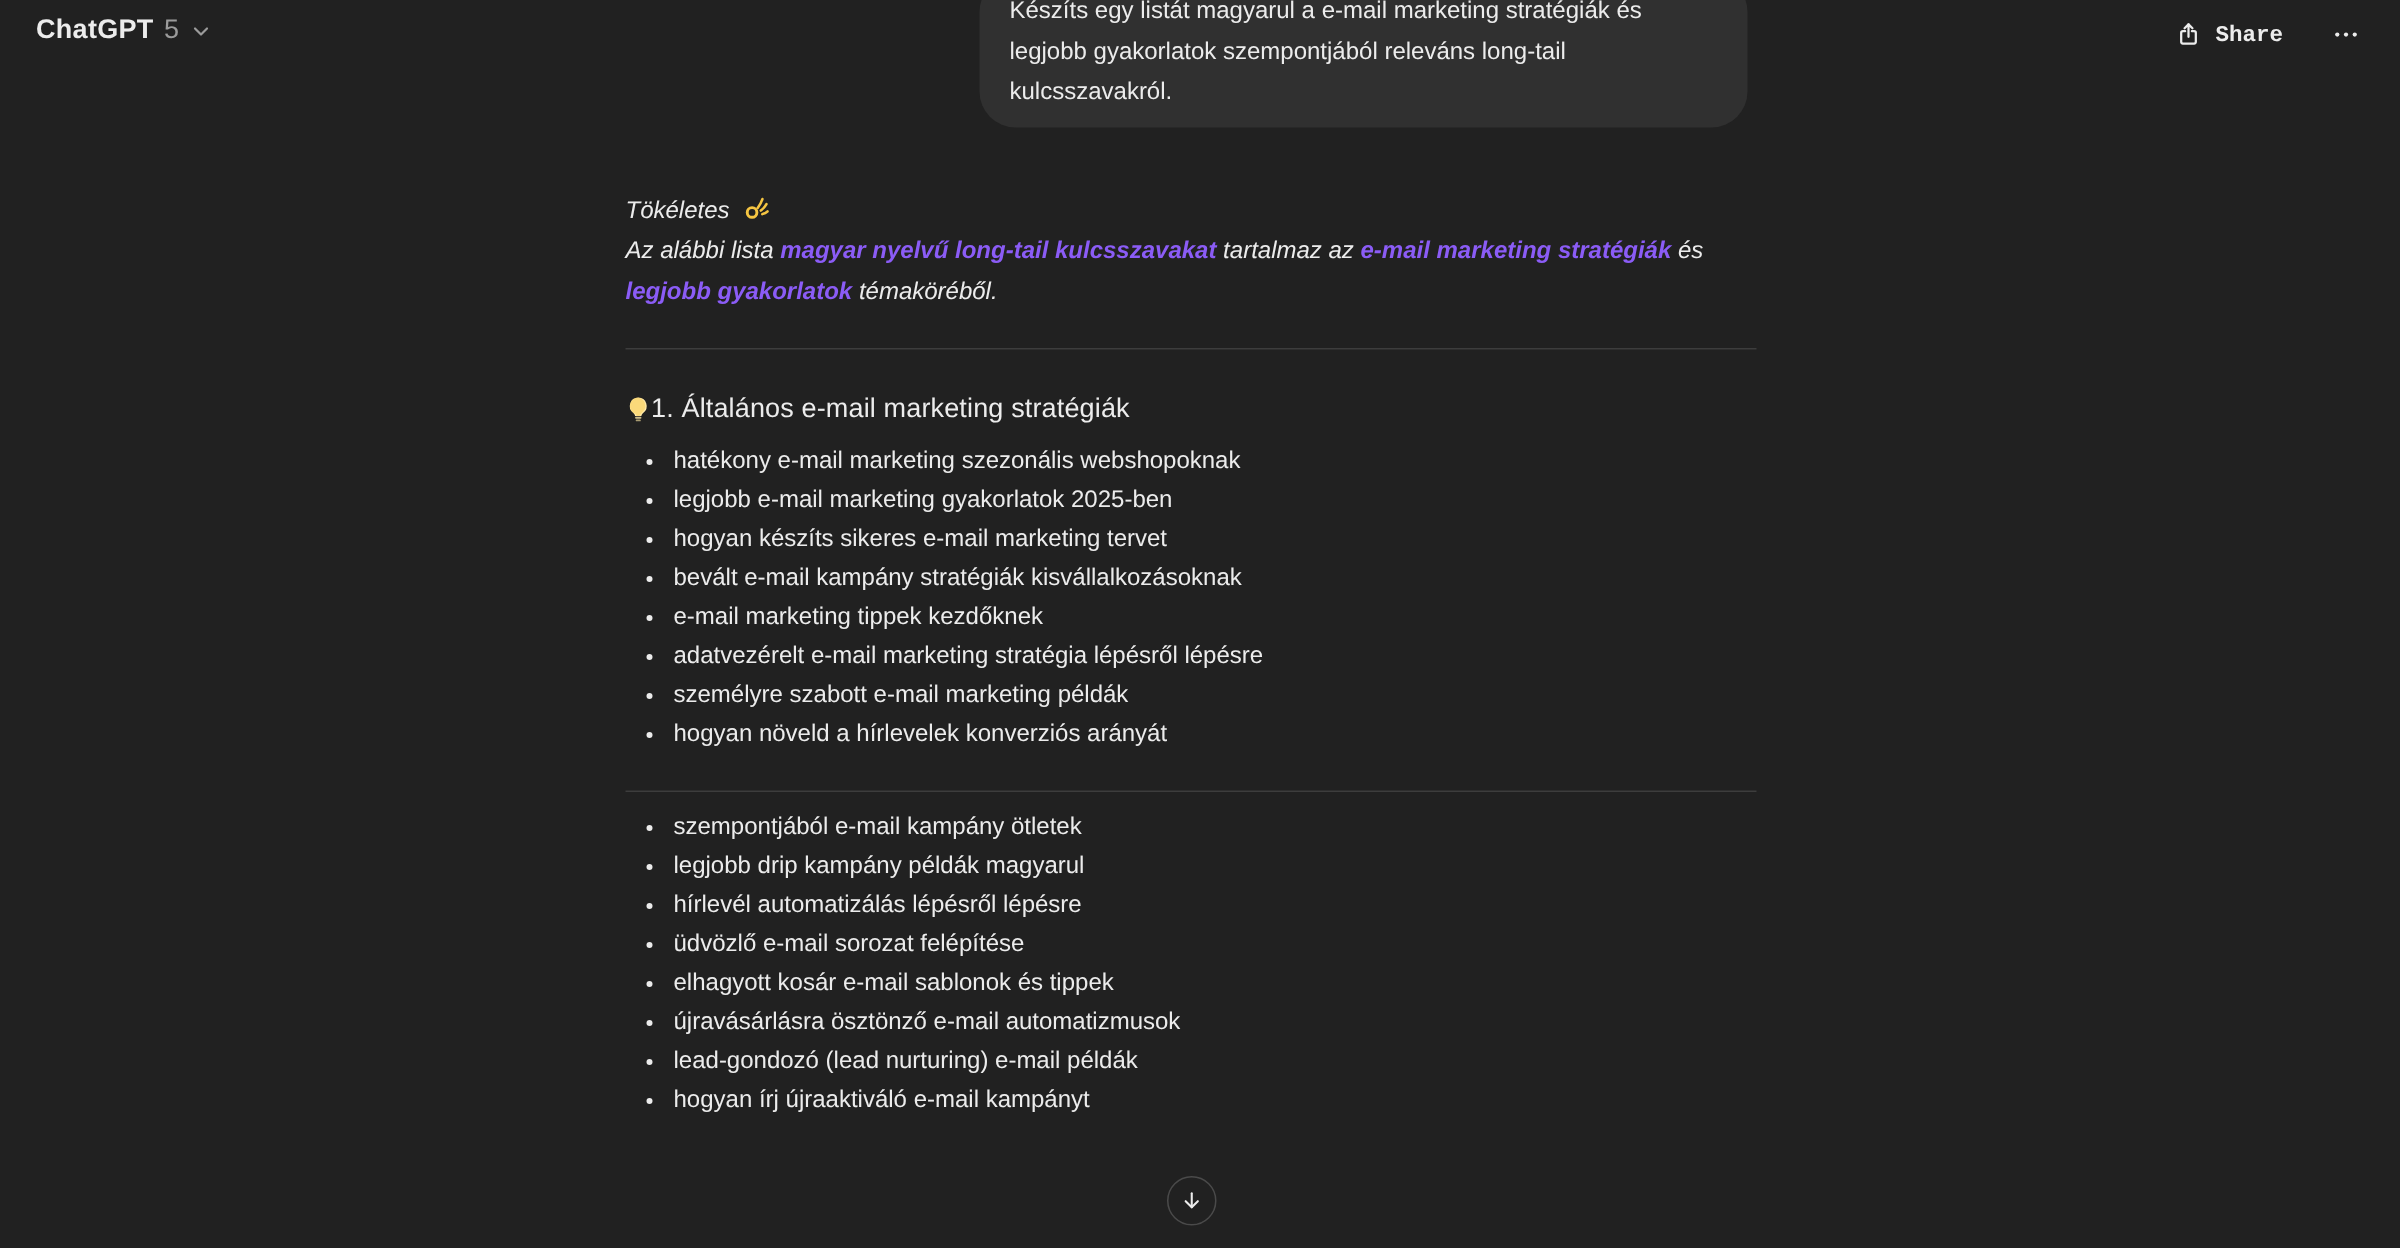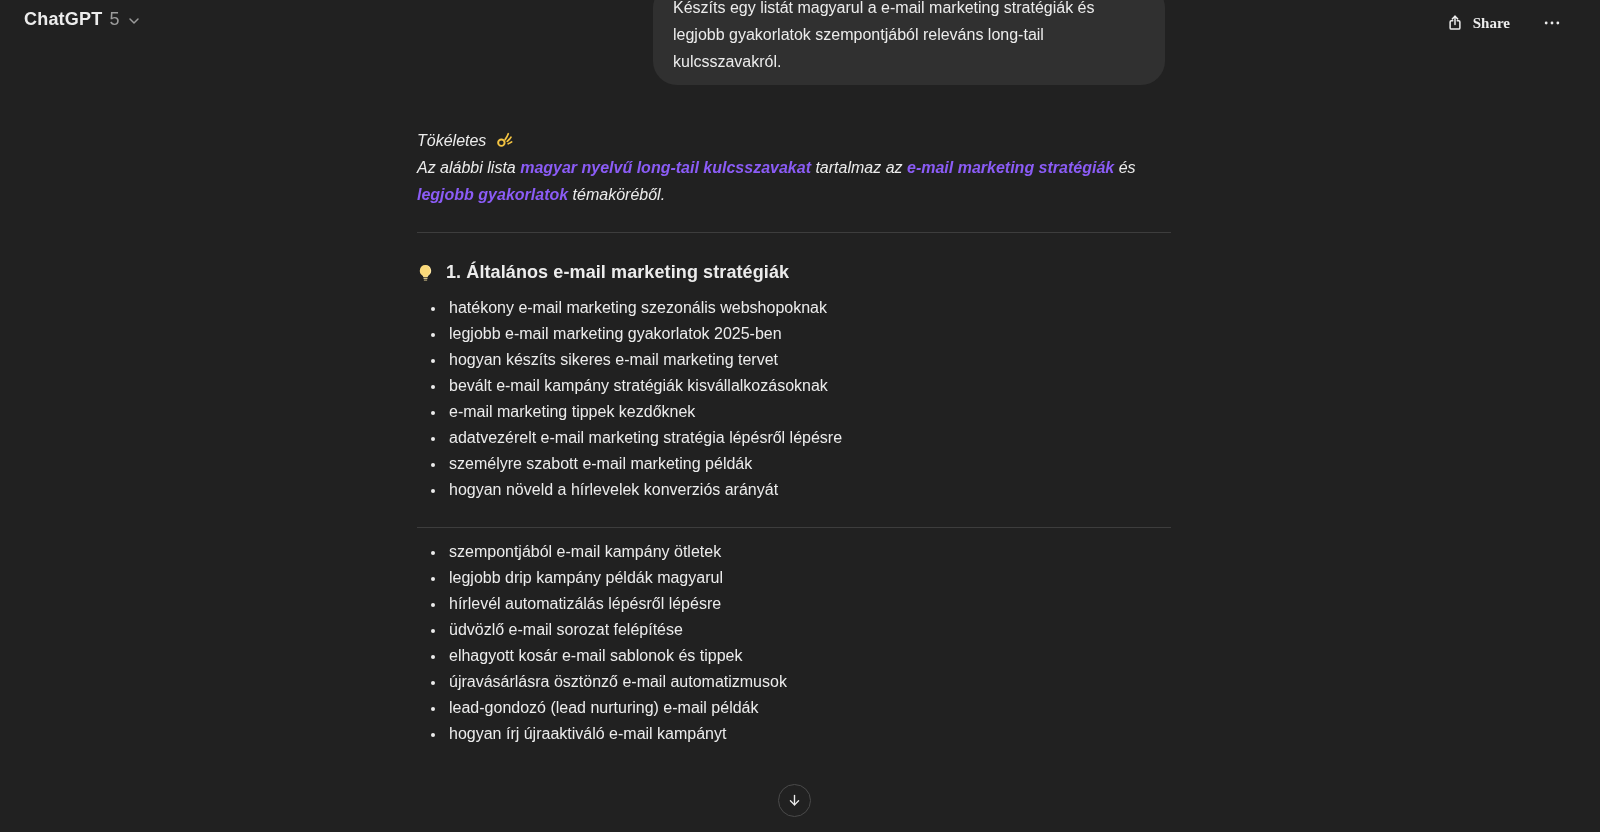--- a/index.html
+++ b/index.html
@@ -8,40 +8,40 @@
     width: 1600px; height: 832px;
     overflow: hidden;
     background: #212121;
     color: #ececec;
     font-family: "Liberation Sans", "DejaVu Sans", sans-serif;
     font-size: 16px;
   }
 
   
   .top-bar {
-    position: absolute; top: 0; left: 0; right: 12px;
+    position: absolute; top: 0; left: 0; right: 0;
     height: 52px;
     display: flex; justify-content: space-between; align-items: flex-start;
     padding: 7px 22px 0 20px;
     z-index: 20;
   }
   .model-switcher {
     display: flex; align-items: center; gap: 7px;
     cursor: pointer; border: none; background: transparent;
     color: #ececec; font-family: inherit;
     font-size: 18px; padding: 2px 4px; border-radius: 8px;
   }
   .model-switcher .app-name { font-weight: 700; letter-spacing: .2px; }
   .model-switcher .model-version { color: #9b9b9b; font-weight: 400; }
   .model-switcher .chev { display: inline-flex; color: #9b9b9b; margin-top: 2px; }
   .top-actions { display: flex; align-items: center; gap: 26px; margin-top: 2px; }
   .share-btn {
     display: flex; align-items: center; gap: 9px;
     background: transparent; border: none; color: #ececec;
-    font-family: Liberation Serif, serif; font-size: 15px; font-weight: 600;
+    font-family: Liberation Mono, monospace; font-size: 15px; font-weight: 600;
     cursor: pointer; padding: 4px 2px; border-radius: 8px;
   }
   .icon-btn {
     background: transparent; border: none; color: #ececec;
     cursor: pointer; padding: 4px; border-radius: 8px; display: flex;
   }
 
   
   .chat-column {
     position: absolute; left: 417px; top: 0; width: 754px;
@@ -62,22 +62,22 @@
   .assistant-msg p { margin: 0; line-height: 27px; font-style: italic; }
   .greeting .emoji { display: inline-flex; vertical-align: -3px; margin-left: 4px; }
   .assistant-msg strong { font-weight: 700; color: #8b5cf6; }
 
   .assistant-msg hr {
     border: none; height: 1px; background: #3d3d3d;
     margin: 24px 0 0 0; width: 100%;
   }
   .assistant-msg h3 {
     margin: 28px 0 0 0;
-    font-size: 18px; font-weight: 700; line-height: 23px;
-    display: flex; align-items: center; gap: 12px;
+    font-size: 18px; font-weight: 400; line-height: 23px;
+    display: flex; align-items: center; gap: 0;
     letter-spacing: .1px;
   }
   .assistant-msg h3 .emoji { display: inline-flex; margin-top: 1px; }
   .assistant-msg ul {
     margin: 11px 0 0 0;
     padding-left: 29px;
   }
   .assistant-msg li {
     line-height: 26px;
     padding-left: 3px;

